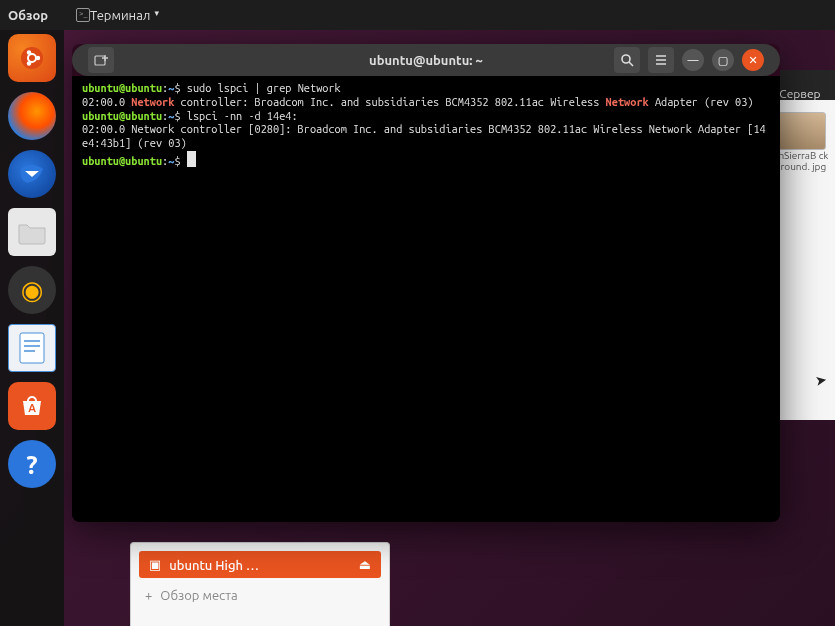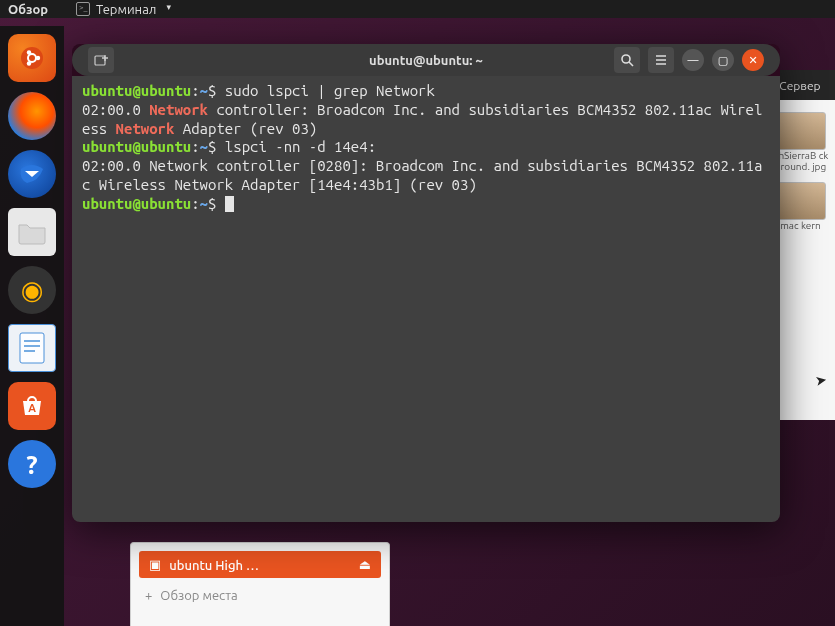--- a/index.html
+++ b/index.html
@@ -8,30 +8,30 @@
     background: linear-gradient(135deg, #4a1a3a 0%, #3b1530 40%, #2a0f22 100%);
     font-family: "Ubuntu", "DejaVu Sans", sans-serif;
     overflow: hidden;
     position: relative;
     color: #eee;
   }
 
   
   .top-panel {
     position: absolute; top: 0; left: 0; right: 0;
-    height: 18px;
+    height: 30px;
     background: #1d1d1d;
     display: flex; align-items: center;
     padding: 0 8px;
     font-size: 13px;
     color: #ddd;
     z-index: 100;
   }
   .top-panel .activities { font-weight: 600; margin-right: 28px; }
-  .top-panel .active-app { display: flex; align-items: flex-start; gap: 6px; }
+  .top-panel .active-app { display: flex; align-items: flex-start; gap: 0; }
   .top-panel .active-app .ic { width: 14px; height: 14px; border: 1px solid #999; border-radius: 2px; position: relative; }
   .top-panel .active-app .ic::after { content: ">_"; font-size: 8px; position: absolute; top: 0; left: 2px; color: #999; }
   .top-panel .chev { font-size: 9px; margin-left: 4px; }
 
   
   .dock {
     position: absolute; left: 0; top: 26px; bottom: 0;
     width: 64px;
     background: rgba(20,20,20,0.92);
     display: flex; flex-direction: column; align-items: center;
@@ -60,21 +60,21 @@
     background: #f6f6f6;
     border-left: 1px solid #ccc;
     display: flex; flex-direction: column;
     padding: 12px 4px; gap: 10px;
     z-index: 5;
     font-size: 10px; color: #555;
   }
   .fm-header-peek {
     position: absolute; right: 0; top: 70px; width: 70px; height: 30px;
     background: #262626; color: #ddd; font-size: 12px;
-    display: flex; align-items: center; justify-content: center;
+    display: flex; align-items: flex-end; justify-content: center;
     z-index: 6;
   }
   .fm-peek .thumb {
     width: 50px; height: 38px; margin: 0 auto;
     background: linear-gradient(180deg,#d4b896 0%, #a88c6a 100%);
     border-radius: 3px; border: 1px solid #bbb;
   }
   .fm-peek .fname { text-align: center; line-height: 1.1; word-break: break-all; }
 
   
@@ -110,24 +110,24 @@
   }
   .term-titlebar .wbtn {
     width: 22px; height: 22px; border-radius: 50%;
     display: flex; align-items: center; justify-content: center; cursor: pointer;
     font-size: 11px; color: #fff;
   }
   .wbtn.min, .wbtn.max { background: #555; }
   .wbtn.close { background: #e95420; }
 
   .term-body {
-    flex: 1; background: #404040;
+    flex: 1; background: #000000;
     padding: 6px 10px;
     font-family: "Ubuntu Mono", "DejaVu Sans Mono", monospace;
-    font-size: 15px; line-height: 1.25;
+    font-size: 11px; line-height: 1.25;
     color: #e6e6e6;
     white-space: pre-wrap; word-break: break-all;
   }
   .c-green { color: #8ae234; font-weight: bold; }
   .c-blue  { color: #6aa7e8; font-weight: bold; }
   .c-red   { color: #ef6b5a; font-weight: bold; }
   .c-white { color: #e6e6e6; }
   .cursor {
     display: inline-block; width: 9px; height: 16px;
     background: #e6e6e6; vertical-align: text-bottom;
@@ -219,25 +219,20 @@
 
 <div class="fm-header-peek">
   <span>Сервер</span>
 </div>
 <div class="fm-peek">
   <div>
     <div class="thumb"></div>
     <div class="fname">ghSierraB
 ckground.
 jpg</div>
-  </div>
-  <div>
-    <div class="thumb"></div>
-    <div class="fname">mac
-kern</div>
   </div>
 </div>
 
 <div class="term-win">
   <div class="term-titlebar">
     <div class="newtab">
       <svg width="16" height="16" viewBox="0 0 16 16">
         <rect x="2" y="4" width="10" height="9" rx="1" fill="none" stroke="#ccc" stroke-width="1.2"></rect>
         <line x1="12" y1="3" x2="12" y2="9" stroke="#ccc" stroke-width="1.4"></line>
         <line x1="9" y1="6" x2="15" y2="6" stroke="#ccc" stroke-width="1.4"></line>

